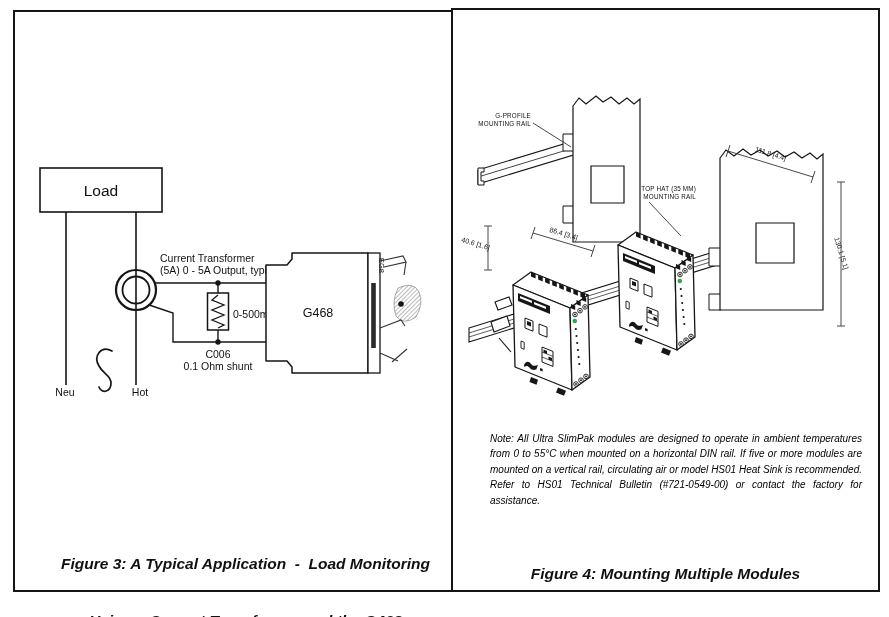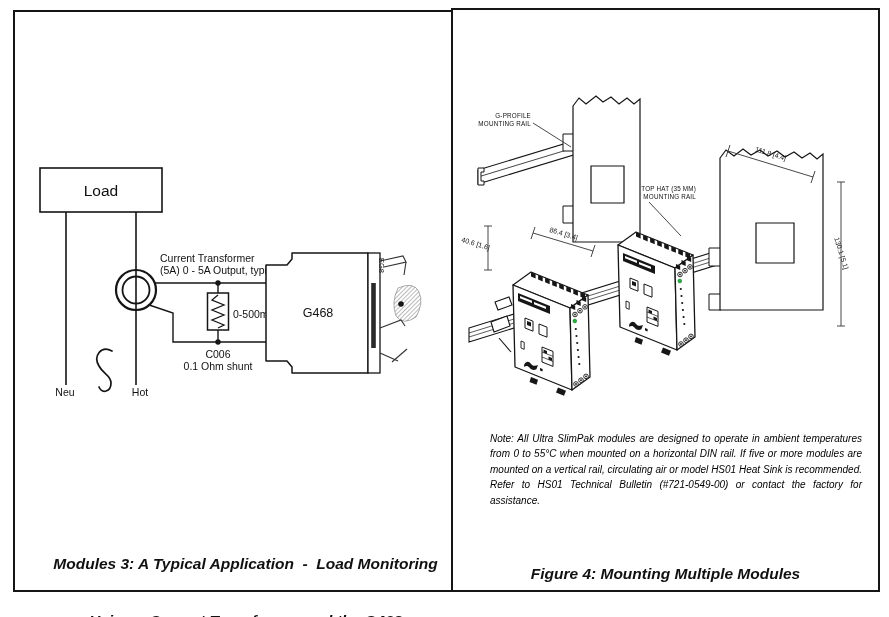--- a/index.html
+++ b/index.html
@@ -81,21 +81,21 @@
         <path d="M391,250 L389,263"></path>
         <path d="M383,276 q16,-7 21,4 q5,11 -3,25 q-13,9 -20,-1 q-5,-14 2,-28 z" fill="url(#hatch)" stroke="#777" stroke-width="0.6"></path>
         <circle cx="386" cy="292" r="2.8" fill="#151515" stroke="none"></circle>
         <path d="M365,316 L386,308 L390,314"></path>
         <path d="M365,341 L383,349"></path>
         <path d="M377,350 L392,337"></path>
       </g>
     </svg>
 
     <div class="caption">
-      <div>Modules 3: A Typical Application  -  Load Monitoring</div>
+      <div>Figure 3: A Typical Application  -  Load Monitoring</div>
       <div>Using a Current Transformer and the G468</div>
     </div>
   </div>
 
   <div class="panel" id="fig4-panel">
     <svg class="drawing" width="425" height="580" viewBox="0 0 425 580">
       <defs>
         <g id="mod" stroke-linejoin="round">
 
           <path d="M0,0 L57,23 L75,10 L18,-13 Z" fill="#fff" stroke="#151515" stroke-width="1.2"></path>

